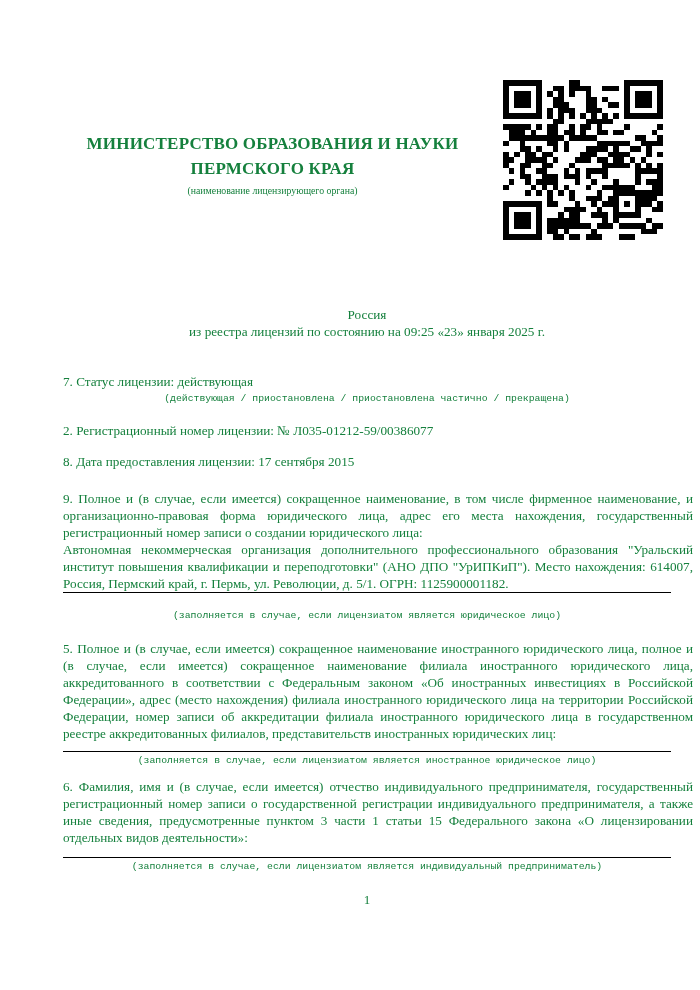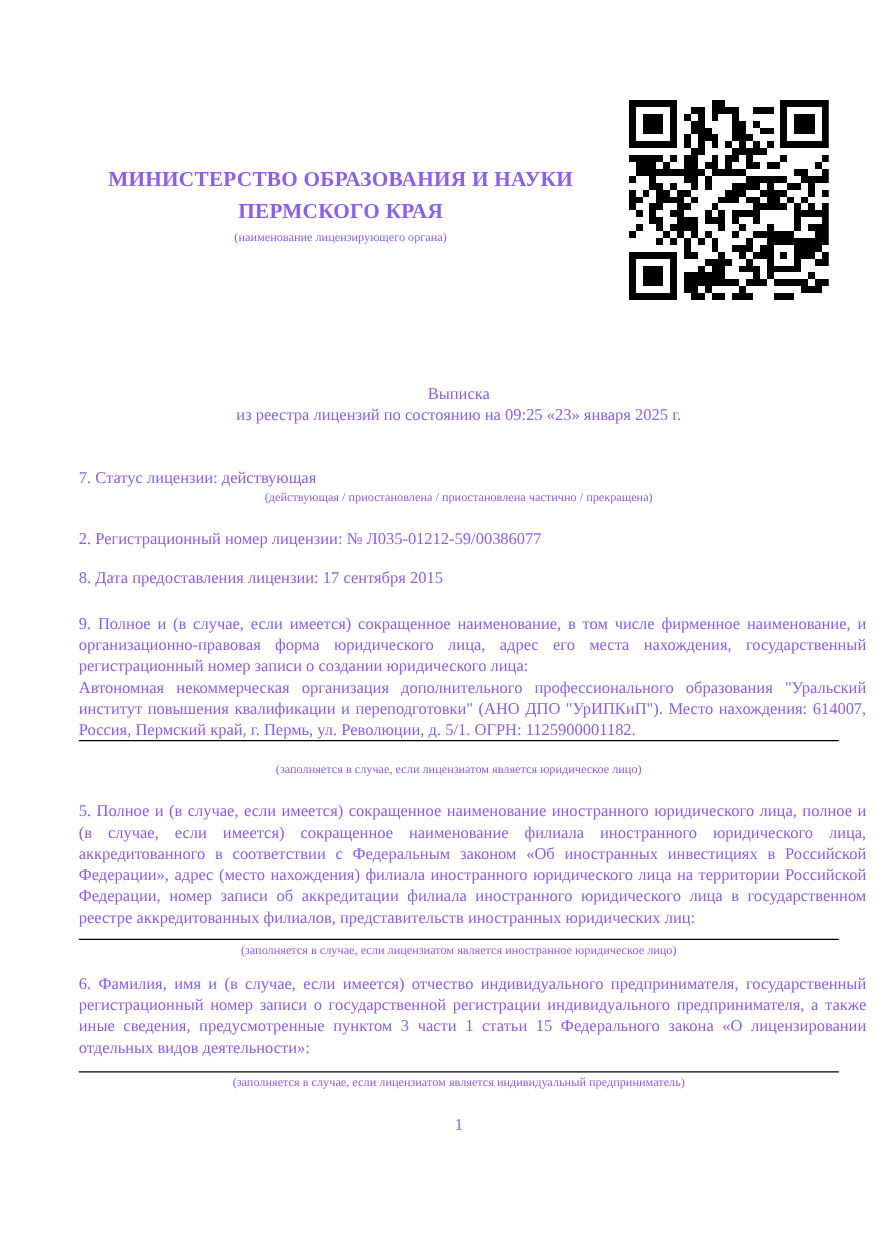--- a/index.html
+++ b/index.html
@@ -1,30 +1,30 @@
 <!DOCTYPE html>
 <html><head>
 <meta charset="utf-8">
 <style>
   html,body { margin:0; padding:0; background:#ffffff; }
   .page {
     position:relative; width:700px; height:990px; background:#ffffff;
-    font-family:"Liberation Serif","DejaVu Serif",serif; color:#8b5cf6;
+    font-family:"Liberation Serif","DejaVu Serif",serif; color:#15803d;
     overflow:hidden;
   }
   .org { position:absolute; left:35px; top:131px; width:475px; text-align:center; }
   .org-name { font-weight:bold; font-size:17px; line-height:25px; letter-spacing:0.2px; }
   .org-caption { font-size:9.8px; line-height:12px; margin-top:4px; }
   .qr { position:absolute; left:503px; top:80px; }
   .doc { position:absolute; left:63px; top:0; width:630px; font-size:13.2px; line-height:17px; }
   .title { margin-top:306px; width:608px; text-align:center; }
   .field { text-align:left; }
   .para { text-align:justify; }
   .small-caption { font-size:9.8px; line-height:13px; }
-  .centered { width:608px; text-align:center; }
+  .centered { width:608px; text-align:center;font-family:Liberation Mono, monospace; }
   .hr { width:608px; height:0; border-top:1.8px solid #000; }
   .page-num { width:608px; text-align:center; }
 </style>
 </head>
 <body>
 
 <div class="page">
 
   <div class="org">
     <div class="org-name">МИНИСТЕРСТВО ОБРАЗОВАНИЯ И НАУКИ</div>
@@ -453,21 +453,21 @@
       <rect x="16" y="28" width="1" height="1"></rect>
       <rect x="17" y="28" width="1" height="1"></rect>
       <rect x="21" y="28" width="1" height="1"></rect>
       <rect x="22" y="28" width="1" height="1"></rect>
       <rect x="23" y="28" width="1" height="1"></rect>
     </svg>
 
   <div class="doc">
 
     <div class="title">
-      <div>Выписка</div>
+      <div>Россия</div>
       <div>из реестра лицензий по состоянию на 09:25 «23» января 2025 г.</div>
     </div>
 
     <div class="field" style="margin-top:33px">7. Статус лицензии: действующая</div>
     <div class="small-caption centered" style="margin-top:2px">(действующая / приостановлена / приостановлена частично / прекращена)</div>
 
     <div class="field" style="margin-top:17px">2. Регистрационный номер лицензии: № Л035-01212-59/00386077</div>
 
     <div class="field" style="margin-top:14px">8. Дата предоставления лицензии: 17 сентября 2015</div>
 

